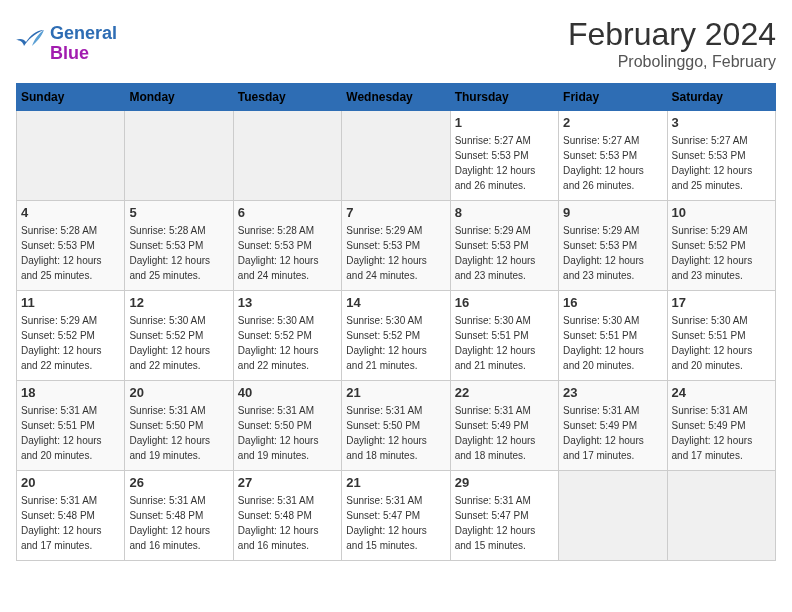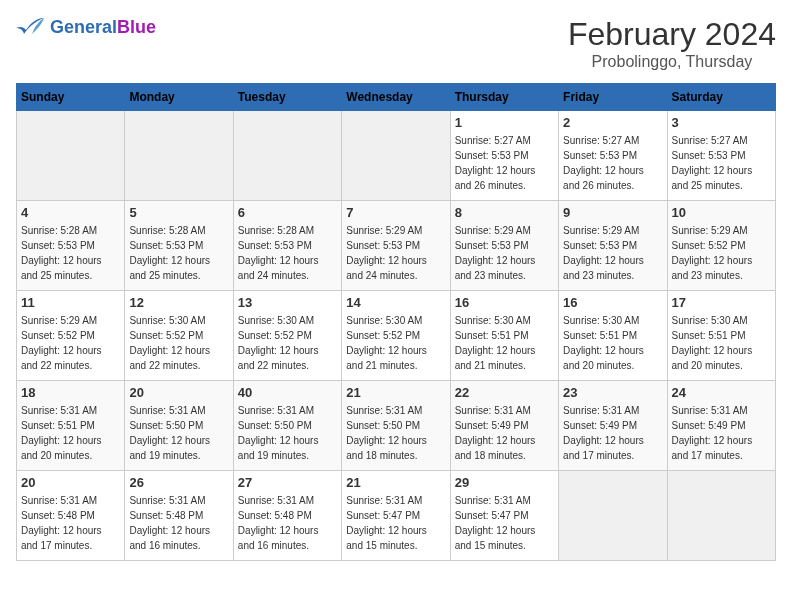--- a/index.html
+++ b/index.html
@@ -28,21 +28,21 @@
       line-height: 1.1;
     }
     .logo-text span {
       color: #2e6db4;
     }
     .logo-bird {
       width: 30px;
       height: 24px;
     }
     .title-block {
-      text-align: center;
+      text-align: right;
     }
     .title-block h1 {
       font-size: 32px;
       font-weight: normal;
       color: #333;
     }
     .title-block h2 {
       font-size: 16px;
       font-weight: normal;
       color: #555;
@@ -91,28 +91,28 @@
   </style>
 </head>
 <body>
 
 <div class="header">
   <div class="logo">
     <svg class="logo-bird" viewBox="0 0 30 24" xmlns="http://www.w3.org/2000/svg">
       <path d="M28 2 C20 2, 14 8, 10 14 C8 11, 4 10, 0 12 C4 12, 7 14, 8 18 C12 12, 18 6, 28 2Z" fill="#2e6db4"></path>
       <path d="M28 2 C22 6, 18 12, 16 18 C20 14, 25 10, 28 2Z" fill="#5a9fd4"></path>
     </svg>
-    <div style="display:flex;flex-direction:row;line-height:1.1;">
+    <div style="display:flex;flex-direction:column;line-height:1.1;margin-top:8px;">
       <span class="logo-text"><span>General</span></span>
       <span class="logo-text"><span style="color:#a21caf;">Blue</span></span>
     </div>
   </div>
   <div class="title-block">
     <h1>February 2024</h1>
-    <h2>Probolinggo, Thursday</h2>
+    <h2>Probolinggo, February</h2>
   </div>
 </div>
 
 <table>
   <thead>
     <tr>
       <th>Sunday</th>
       <th>Monday</th>
       <th>Tuesday</th>
       <th>Wednesday</th>

